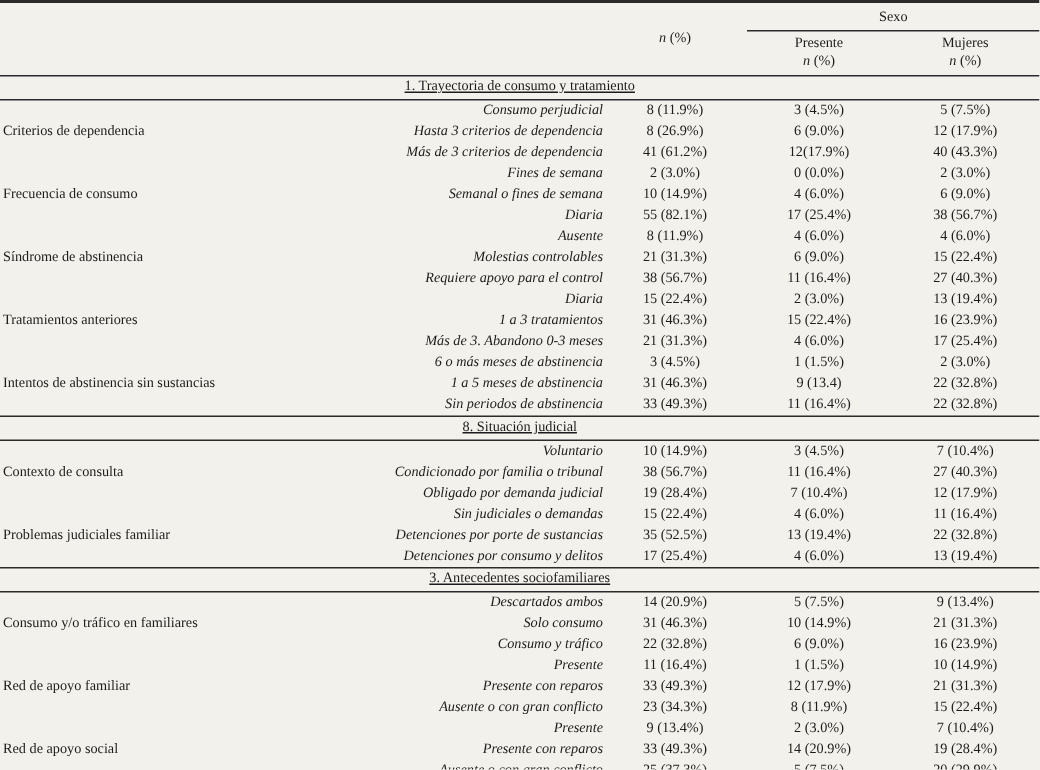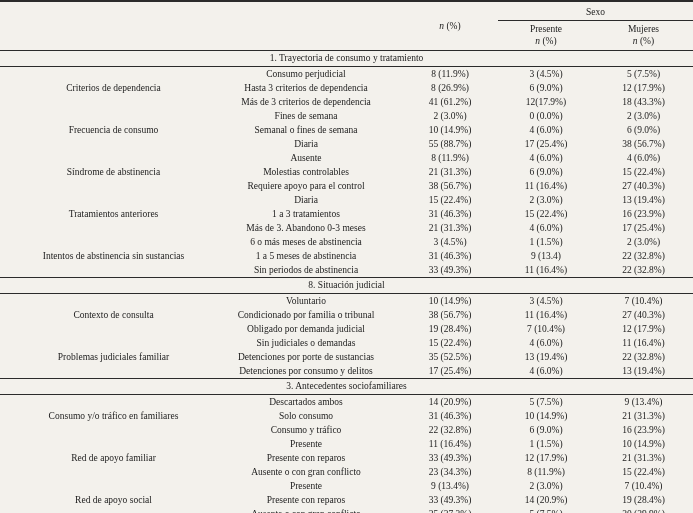--- a/index.html
+++ b/index.html
@@ -36,25 +36,26 @@
   tr.subhead2 td { line-height: 12px; padding-bottom: 3px; }
   .it { font-style: italic; }
 
   
   tr.section-row td {
     text-align: center;
     border-top: 1px solid #2b2b2b;
     border-bottom: 1px solid #2b2b2b;
     line-height: 13px;
     padding: 1px 0;
+    text-decoration: underline;
   }
 
   
-  td.lab { text-align: center; padding-left: 17px; }
-  td.cat { text-align: center; }
+  td.lab { text-align: left; padding-left: 2px; }
+  td.cat { text-align: right; font-style: italic; }
   td.num { text-align: center; }
 </style>
 </head>
 <body>
 
 <table class="stats">
   <colgroup>
     <col class="c1">
       <col class="c2">
       <col class="c3">
@@ -93,40 +94,40 @@
         <td class="cat">Hasta 3 criterios de dependencia</td>
         <td class="num">8 (26.9%)</td>
         <td class="num">6 (9.0%)</td>
         <td class="num">12 (17.9%)</td>
       </tr>
       <tr>
         <td class="lab"></td>
         <td class="cat">Más de 3 criterios de dependencia</td>
         <td class="num">41 (61.2%)</td>
         <td class="num">12(17.9%)</td>
-        <td class="num">18 (43.3%)</td>
+        <td class="num">40 (43.3%)</td>
       </tr>
       <tr>
         <td class="lab"></td>
         <td class="cat">Fines de semana</td>
         <td class="num">2 (3.0%)</td>
         <td class="num">0 (0.0%)</td>
         <td class="num">2 (3.0%)</td>
       </tr>
       <tr>
         <td class="lab">Frecuencia de consumo</td>
         <td class="cat">Semanal o fines de semana</td>
         <td class="num">10 (14.9%)</td>
         <td class="num">4 (6.0%)</td>
         <td class="num">6 (9.0%)</td>
       </tr>
       <tr>
         <td class="lab"></td>
         <td class="cat">Diaria</td>
-        <td class="num">55 (88.7%)</td>
+        <td class="num">55 (82.1%)</td>
         <td class="num">17 (25.4%)</td>
         <td class="num">38 (56.7%)</td>
       </tr>
       <tr>
         <td class="lab"></td>
         <td class="cat">Ausente</td>
         <td class="num">8 (11.9%)</td>
         <td class="num">4 (6.0%)</td>
         <td class="num">4 (6.0%)</td>
       </tr>

